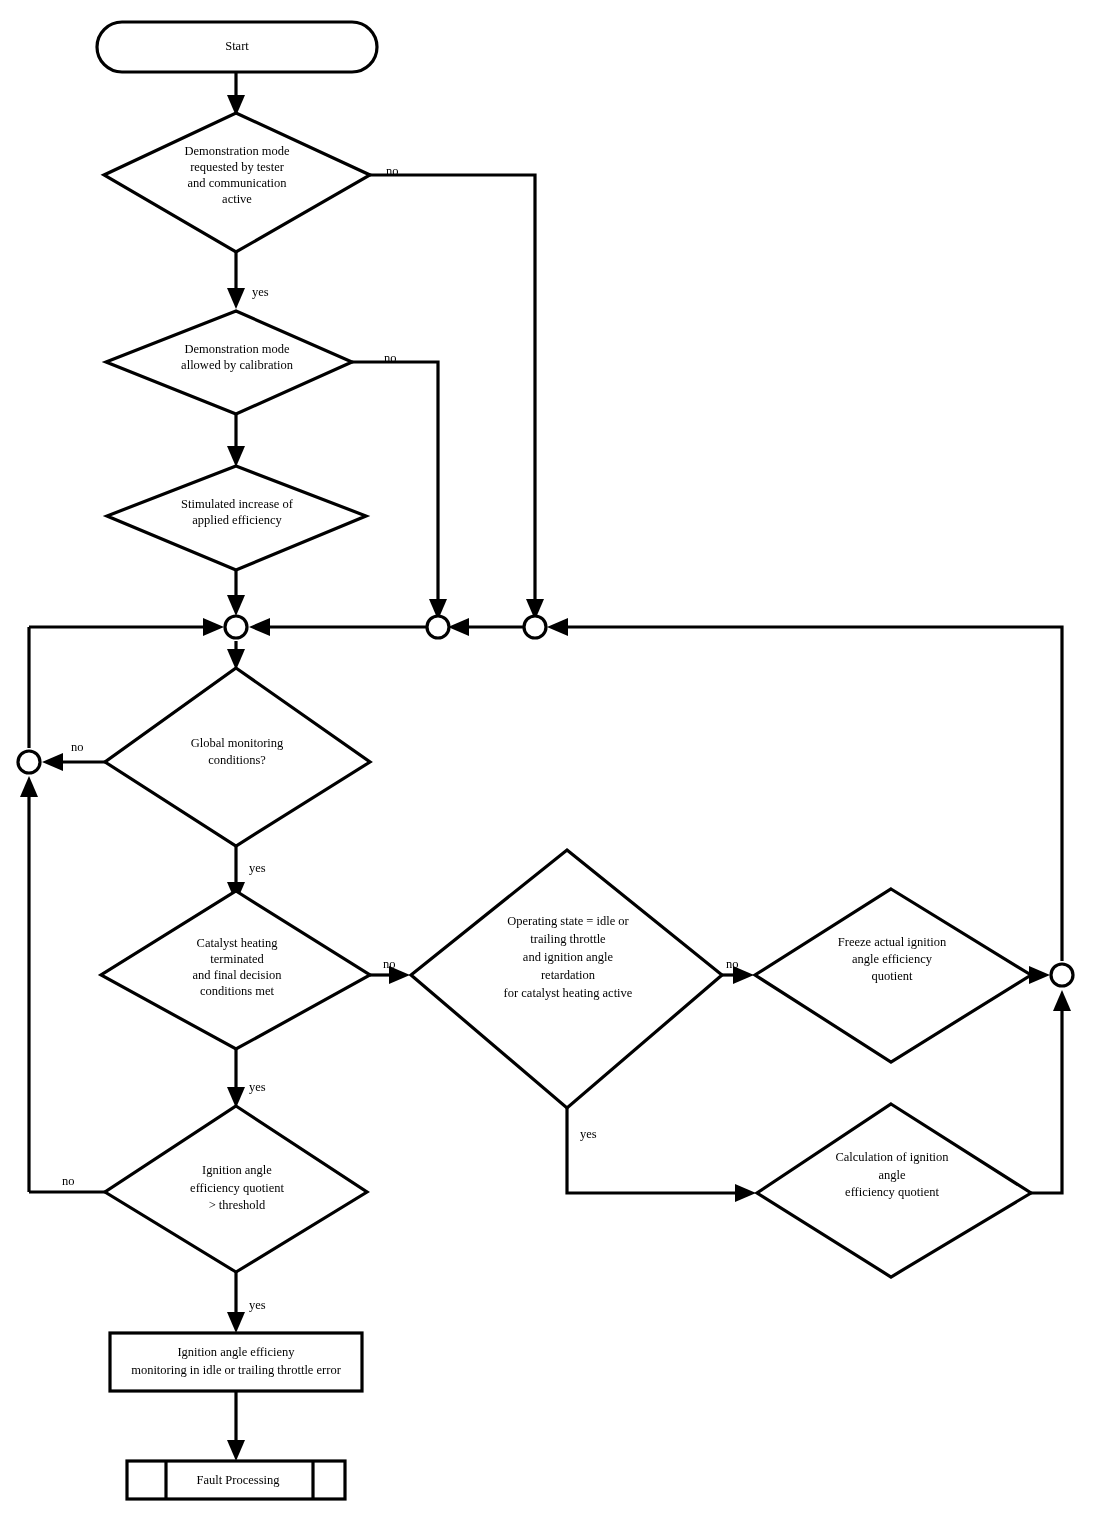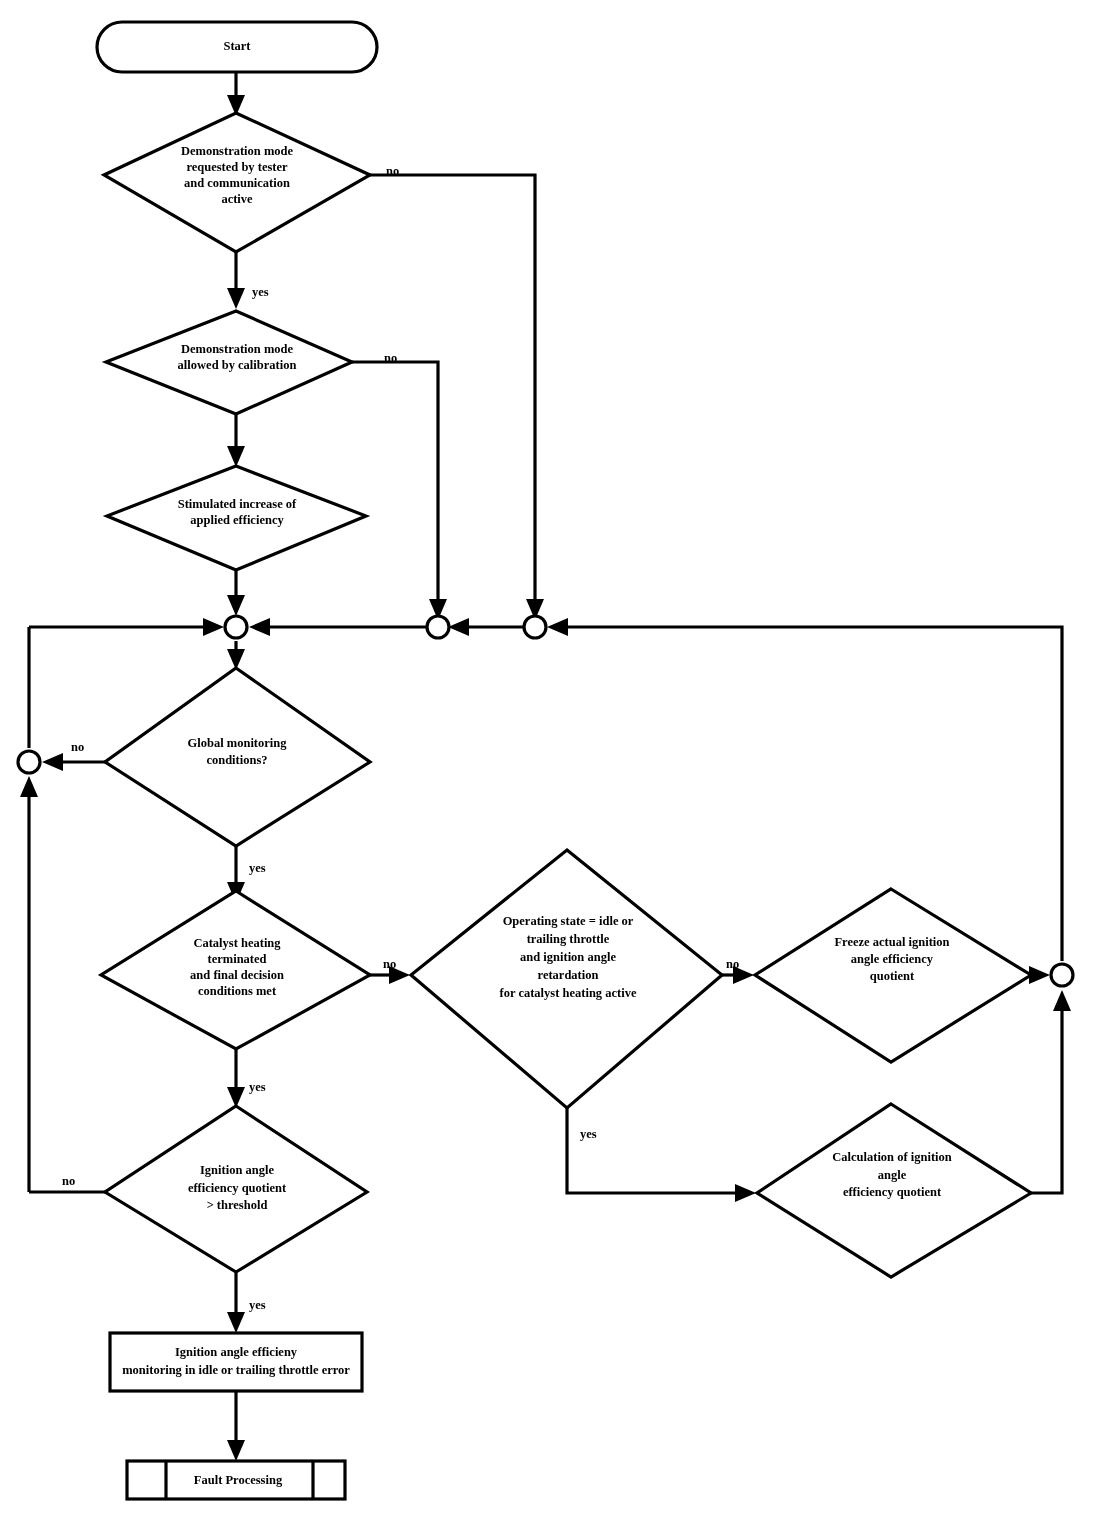--- a/index.html
+++ b/index.html
@@ -9,21 +9,20 @@
   }
   body {
     font-family: "Liberation Serif", "DejaVu Serif", serif;
   }
   #flowchart-root {
     position: relative;
     width: 1120px;
     height: 1528px;
     background: #ffffff;
     overflow: hidden;
-    font-weight: bold;
   }
   svg.fc {
     display: block;
     width: 1120px;
     height: 1528px;
   }
   .shape {
     fill: #ffffff;
     stroke: #000000;
     stroke-width: 3.2;

